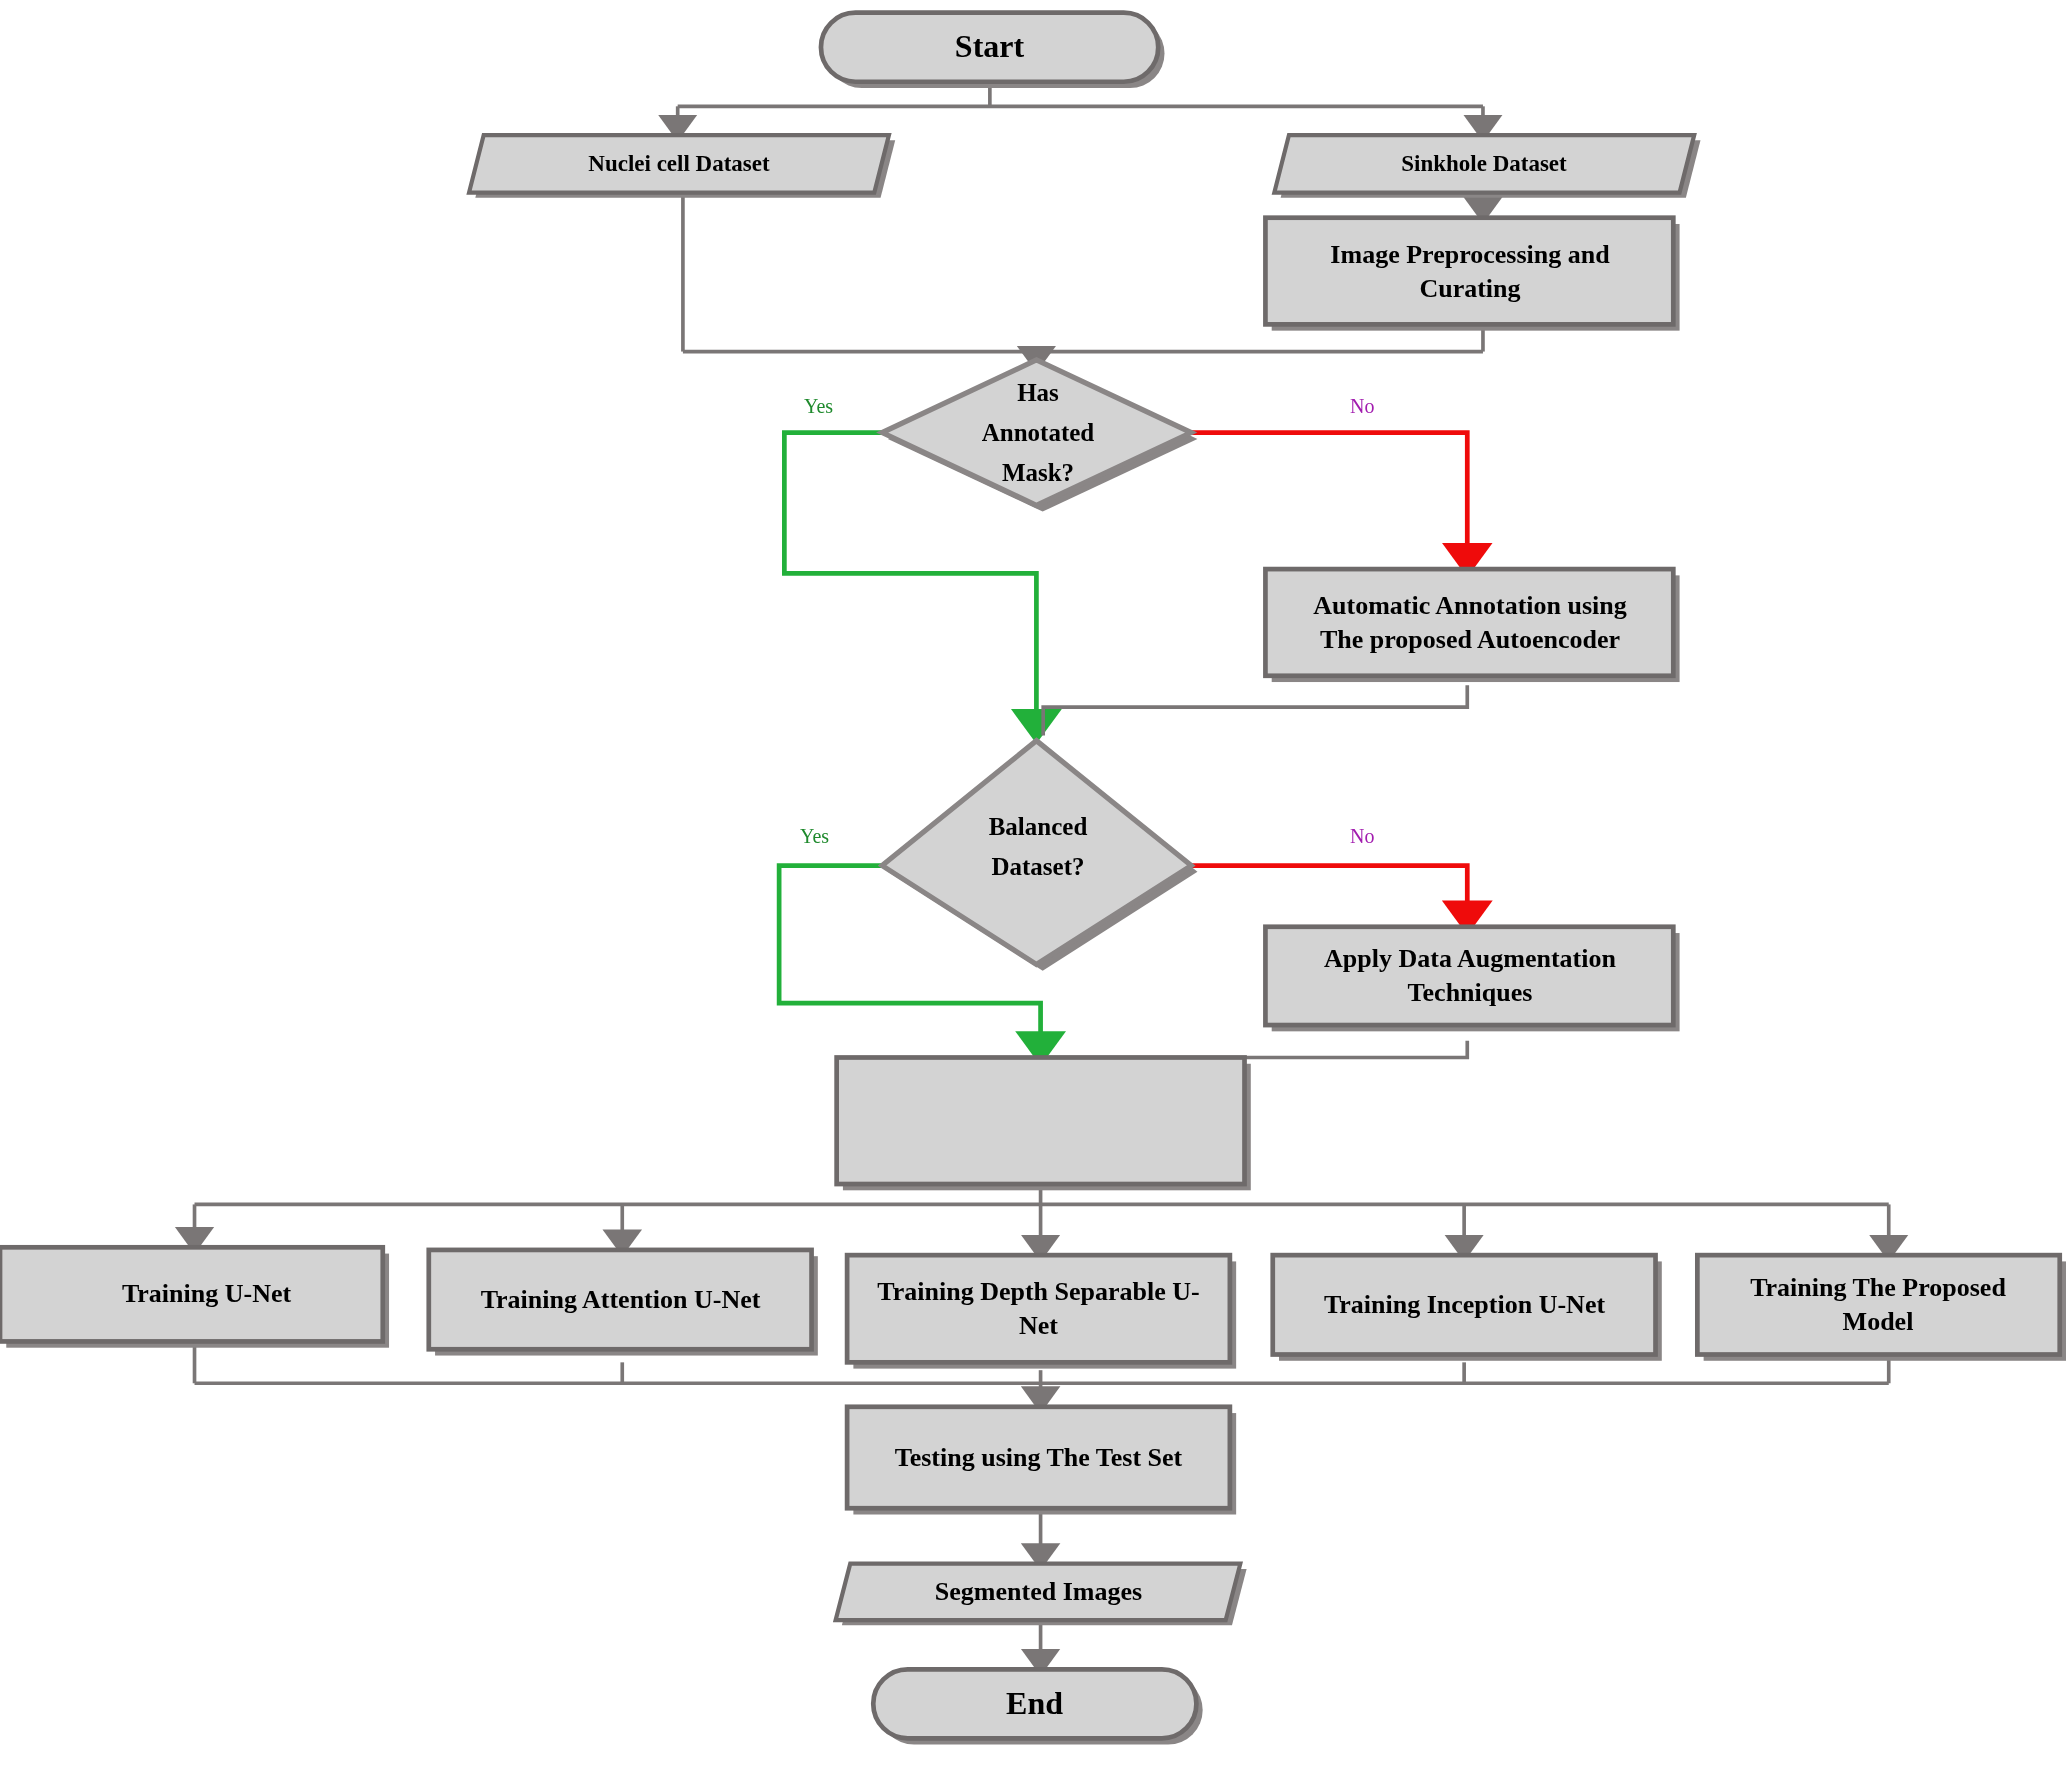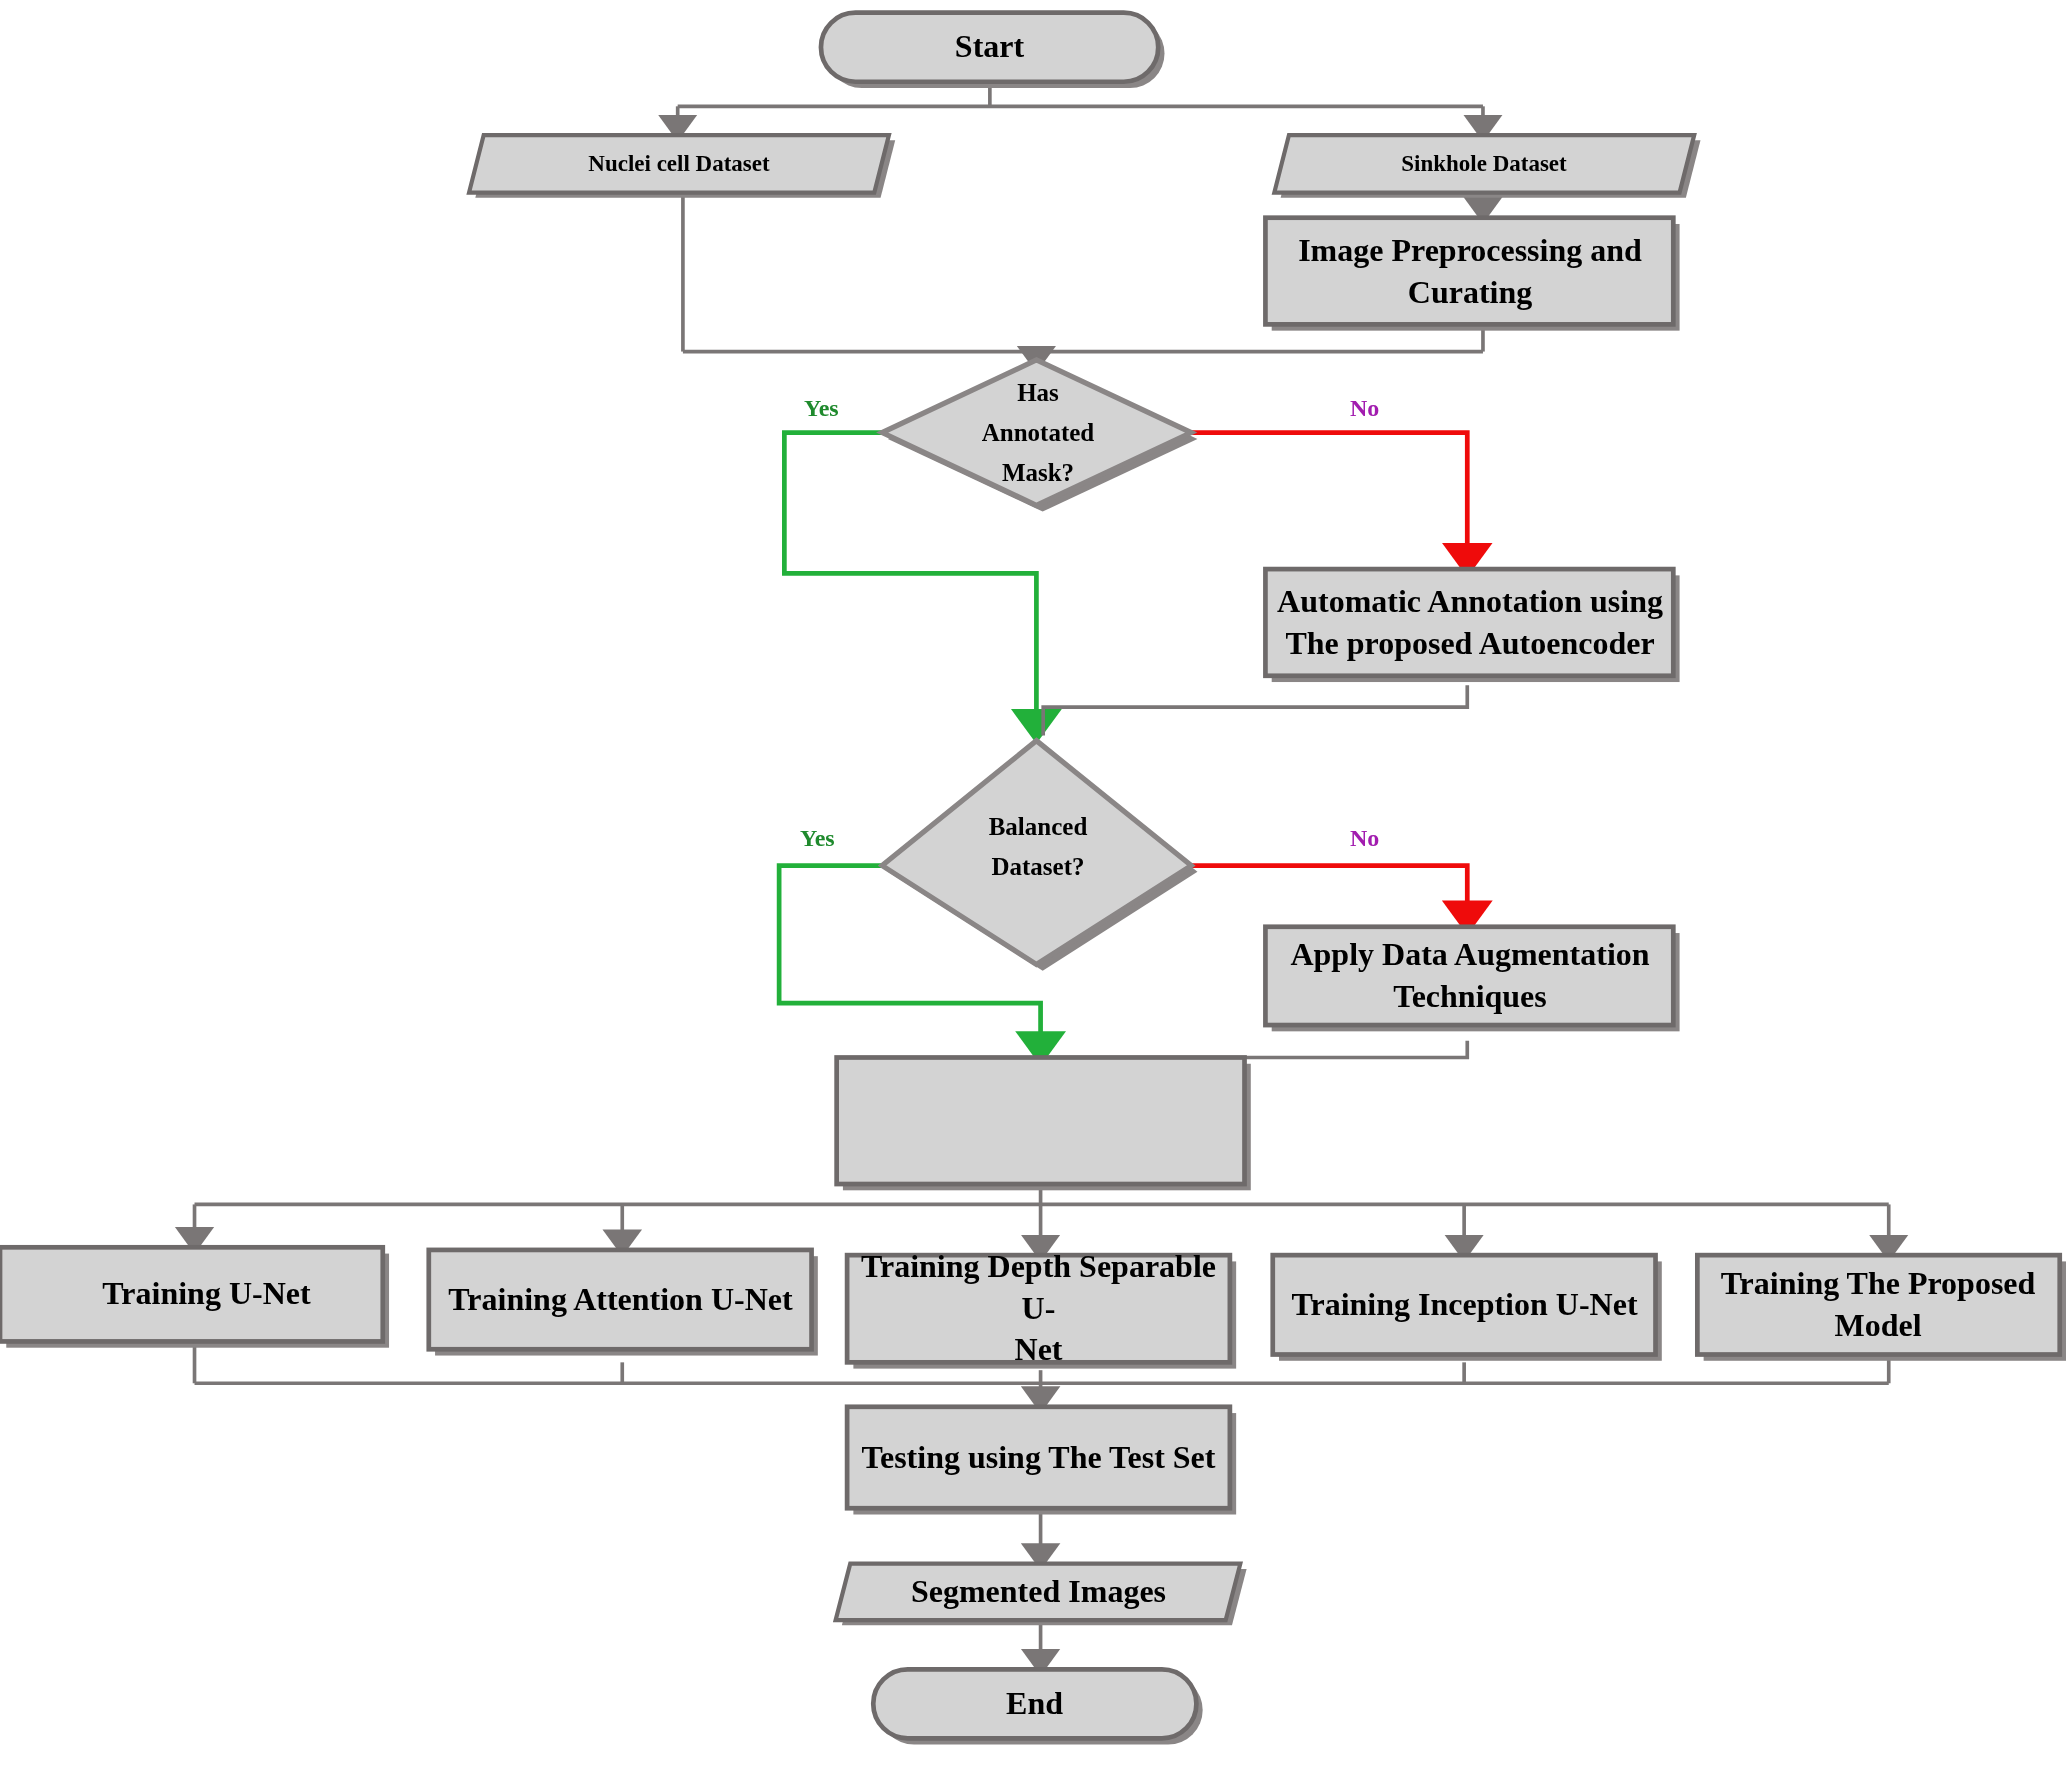--- a/index.html
+++ b/index.html
@@ -13,28 +13,28 @@
     justify-content:center;
     text-align:center;
     font-family:"Liberation Serif", serif;
     font-weight:bold;
     color:#000000;
     line-height:1.30;
     pointer-events:none;
     white-space:pre-line;
   }
   .t-term{font-size:32px;}
-  .t-proc{font-size:32px;}
+  .t-proc{font-size:26px;}
   .t-dec{font-size:25px;line-height:1.6;}
   .t-small{font-size:23px;}
   .label{
     position:absolute;
     font-family:"Liberation Serif", serif;
-    font-weight:bold;
-    font-size:24px;
+    font-weight:normal;
+    font-size:20px;
   }
   .lbl-yes{color:#1f8a2d;}
   .lbl-no{color:#a21caf;}
 </style>
 </head>
 <body>
 
 <div id="canvas">
 
   <svg class="layer" viewBox="0 0 3951 3390">

